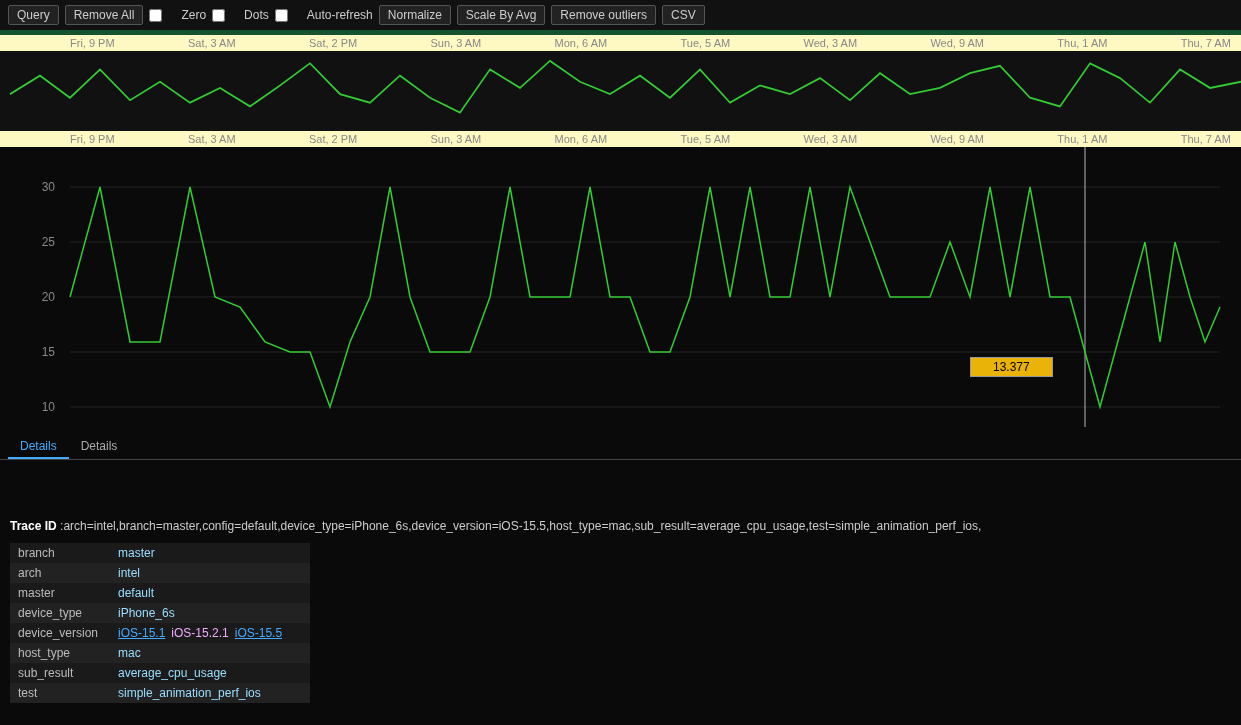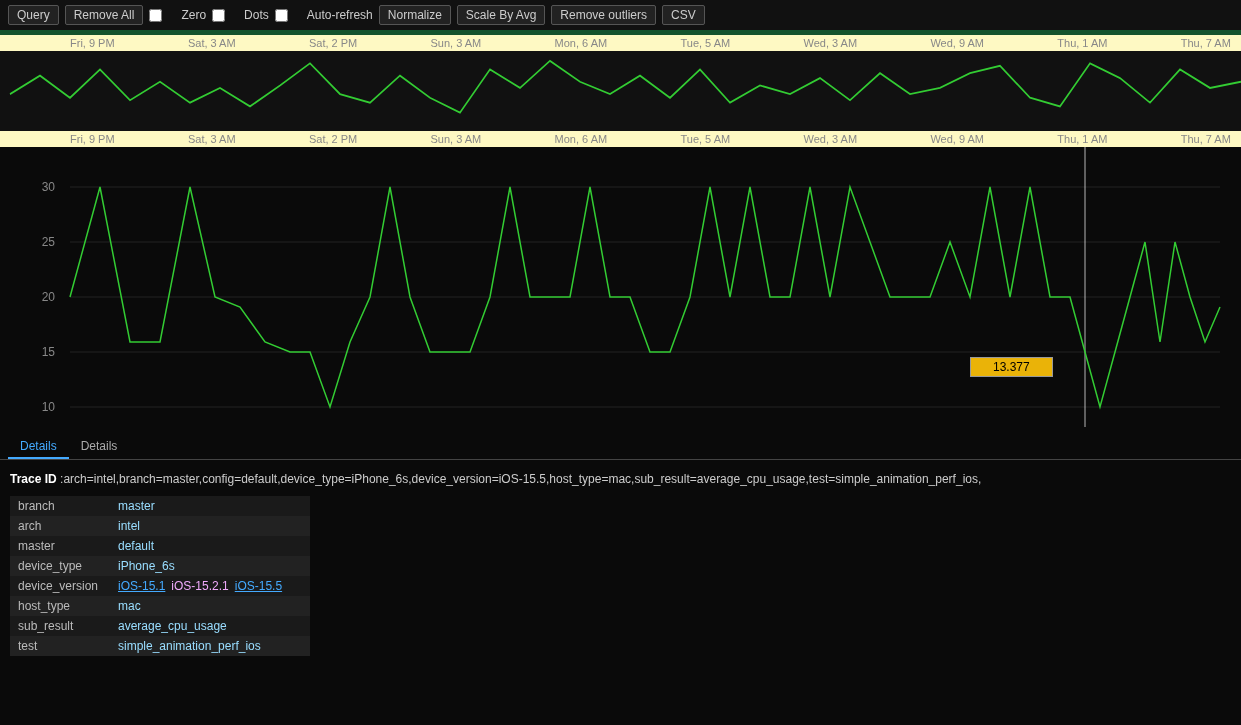--- a/index.html
+++ b/index.html
@@ -103,20 +103,21 @@
     }
     
     #params-panel {
       padding: 12px 10px;
       background: #0a0a0a;
     }
     .trace-id-line {
       font-size: 12px;
       color: #ccc;
       margin-bottom: 10px;
+      margin-top: 47px;
     }
     .trace-id-line span.label {
       color: #fff;
       font-weight: bold;
     }
     
     #params-table {
       border-collapse: collapse;
       width: 300px;
     }

